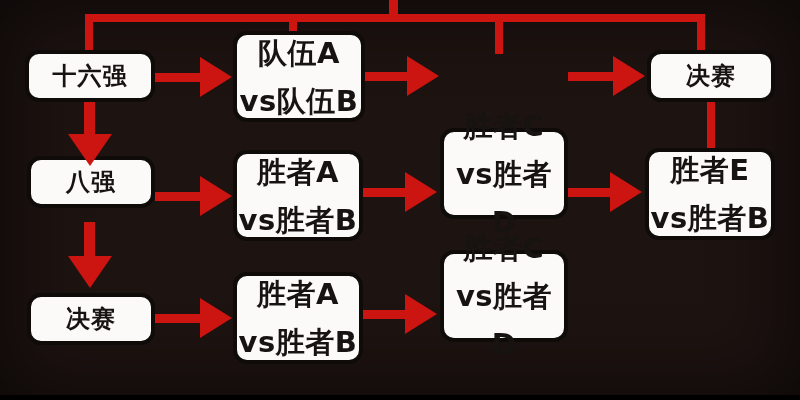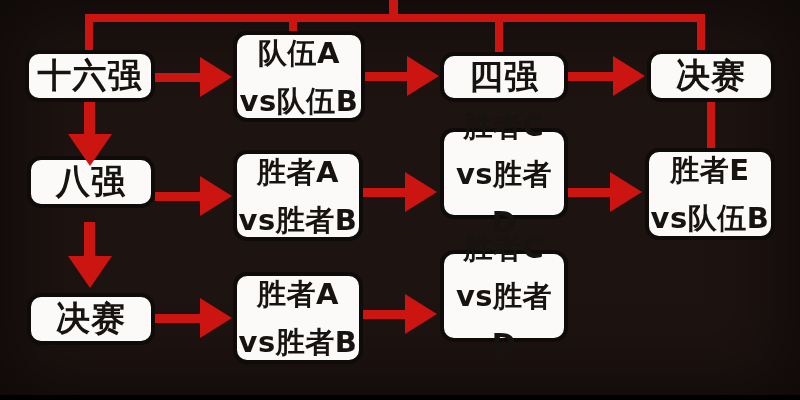--- a/index.html
+++ b/index.html
@@ -12,21 +12,21 @@
   .node{
     position:absolute;box-sizing:border-box;
     background:var(--boxfill,#fbfaf8);
     border:4px solid var(--boxborder,#0e0b09);
     border-radius:14px;
     color:var(--ink,#161310);
     font-weight:700;
     display:flex;align-items:center;justify-content:center;
     text-align:center;white-space:pre-line;
   }
-  .one-line{font-size:34px;letter-spacing:1px;}
+  .one-line{font-size:24px;letter-spacing:1px;}
   .two-line{font-size:29px;line-height:48px;letter-spacing:0.5px;}
   .seg{position:absolute;background:var(--red,#cc1411);}
   .head-right{position:absolute;width:0;height:0;
     border-top:20px solid transparent;border-bottom:20px solid transparent;
     border-left:32px solid var(--red,#cc1411);}
   .head-down{position:absolute;width:0;height:0;
     border-left:22px solid transparent;border-right:22px solid transparent;
     border-top:32px solid var(--red,#cc1411);}
   .strip{position:absolute;left:0;width:800px;background:#000;}
 </style>
@@ -40,30 +40,29 @@
   <div class="seg" style="left:85px;top:14px;width:8px;height:38px;"></div>
   <div class="seg" style="left:289px;top:14px;width:8px;height:20px;"></div>
   <div class="seg" style="left:495px;top:14px;width:8px;height:40px;"></div>
   <div class="seg" style="left:697px;top:14px;width:8px;height:38px;"></div>
 
   <div class="seg" style="left:707px;top:100px;width:8px;height:50px;"></div>
 
   <div class="node one-line" style="left:25px;top:50px;width:130px;height:52px;">十六强</div>
   <div class="node two-line" style="left:233px;top:31px;width:132px;height:91px;">队伍A
 vs队伍B</div>
-  <div class="node one-line" style="left:440px;top:52px;width:128px;height:50px;">四强</div>
   <div class="node one-line" style="left:647px;top:50px;width:128px;height:52px;">决赛</div>
 
   <div class="node one-line" style="left:27px;top:156px;width:128px;height:52px;">八强</div>
   <div class="node two-line" style="left:233px;top:150px;width:130px;height:91px;">胜者A
 vs胜者B</div>
   <div class="node two-line" style="left:440px;top:128px;width:128px;height:91px;">胜者C
 vs胜者D</div>
   <div class="node two-line" style="left:645px;top:148px;width:130px;height:92px;">胜者E
-vs队伍B</div>
+vs胜者B</div>
 
   <div class="node one-line" style="left:27px;top:293px;width:128px;height:52px;">决赛</div>
   <div class="node two-line" style="left:233px;top:272px;width:130px;height:92px;">胜者A
 vs胜者B</div>
   <div class="node two-line" style="left:440px;top:250px;width:128px;height:92px;">胜者C
 vs胜者D</div>
 
   <div>
     <div class="seg" style="left:155px;top:73px;width:48px;height:9px;"></div>
     <div class="head-right" style="left:200px;top:57px;"></div>

